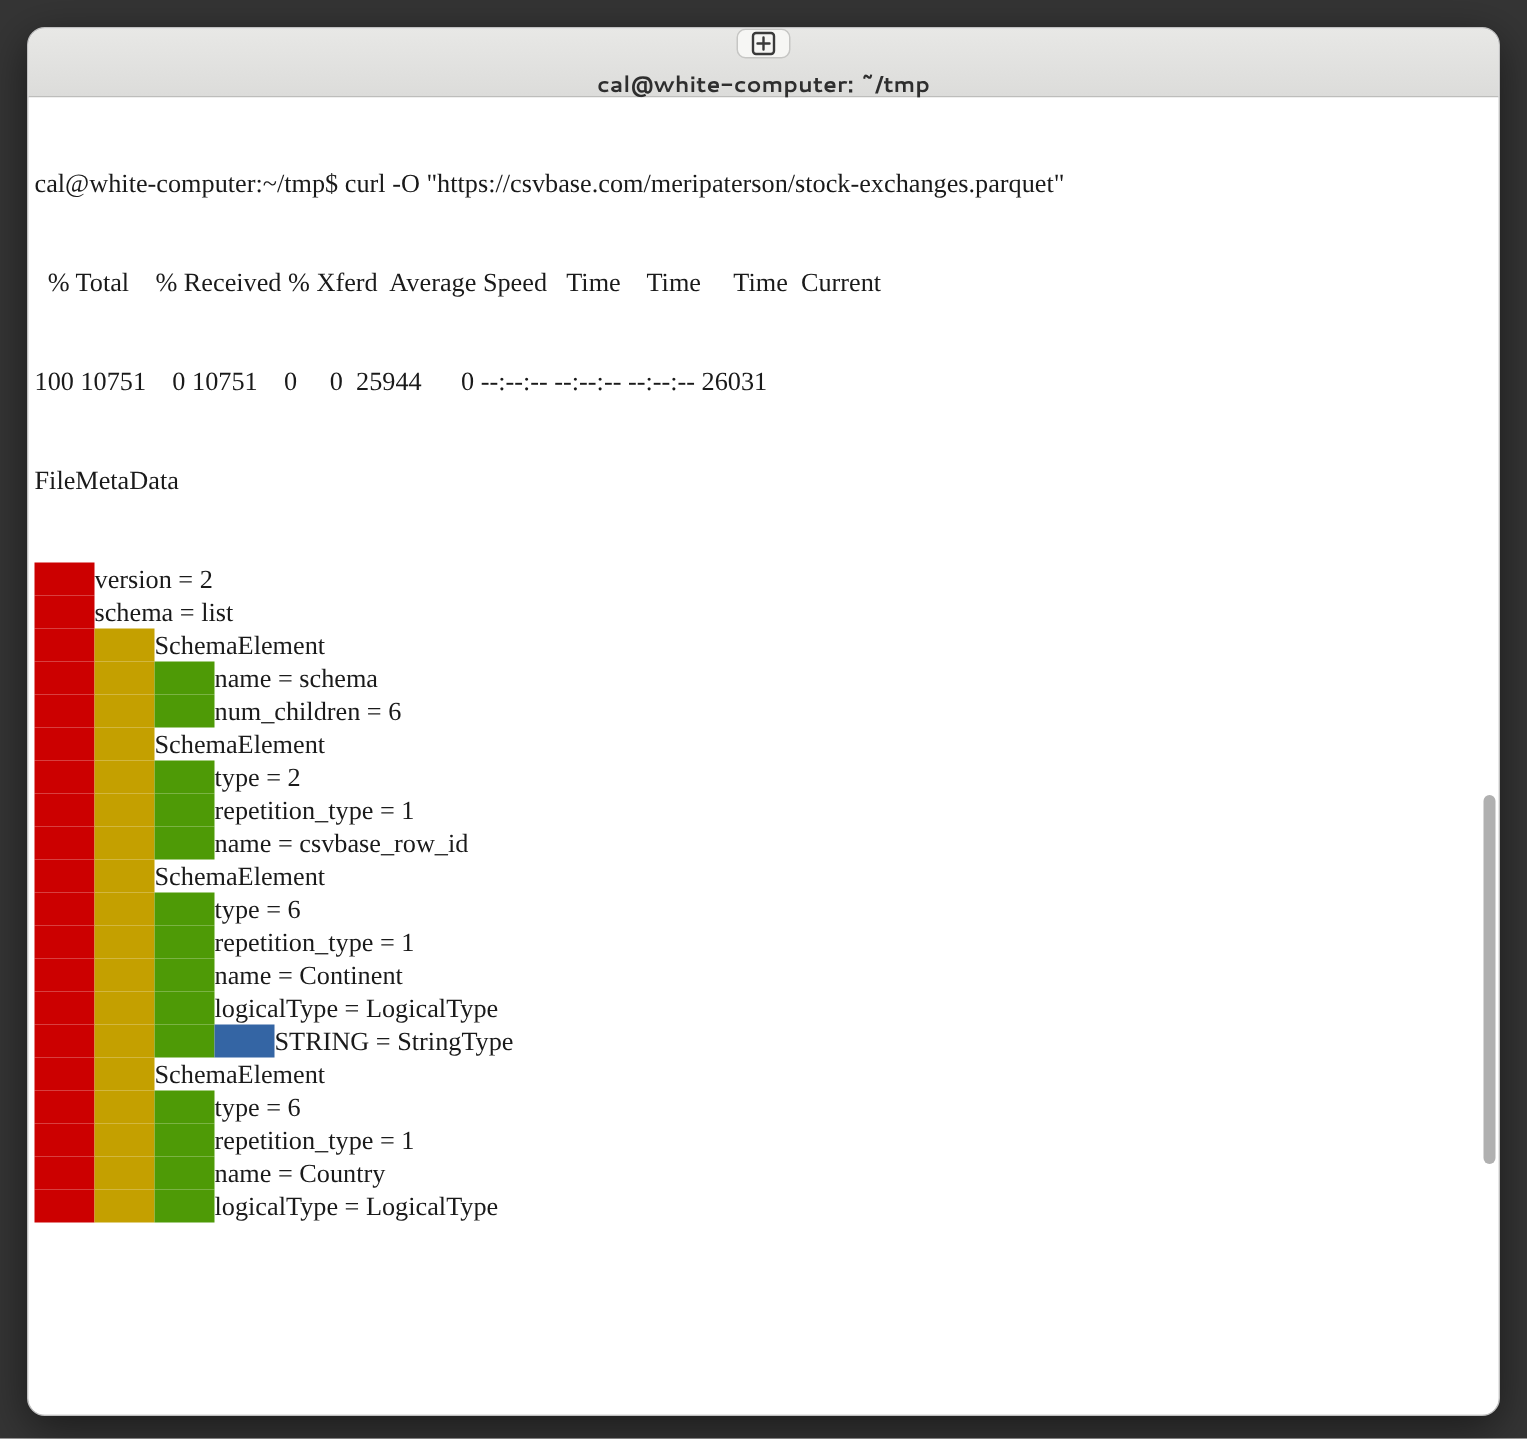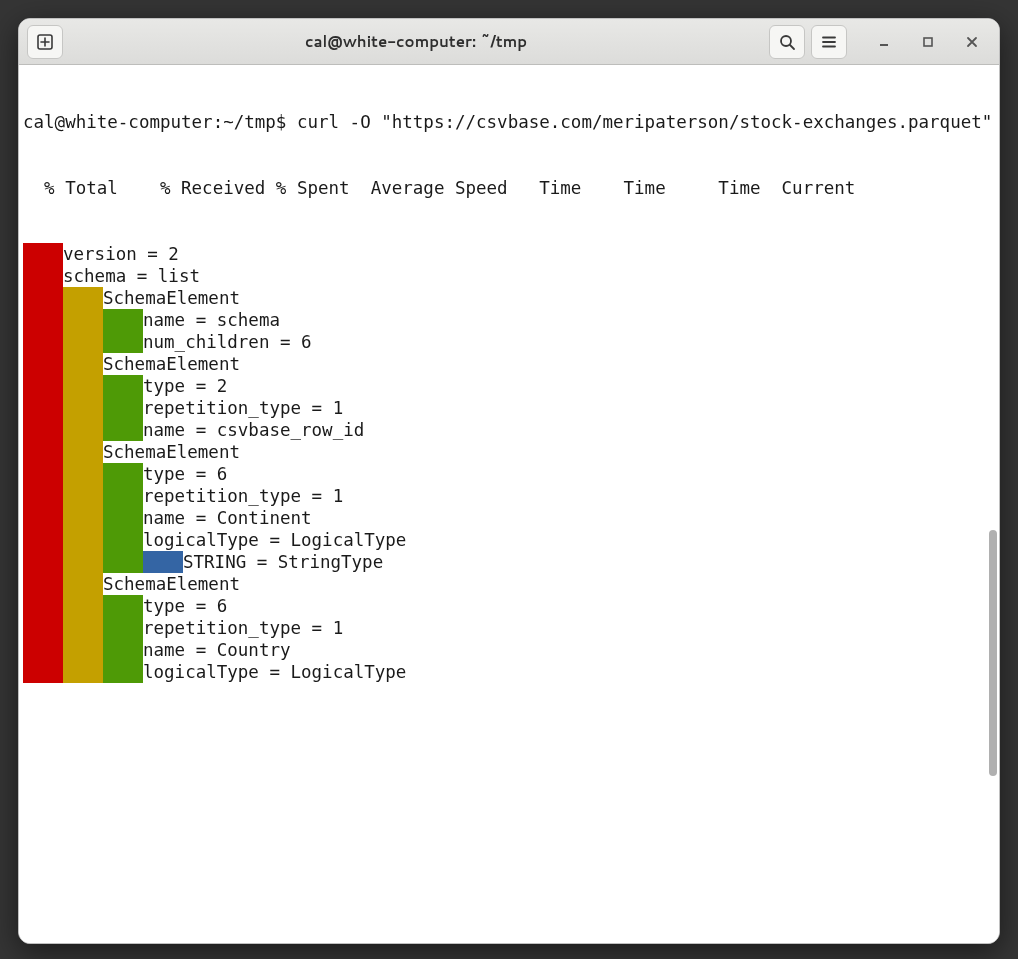--- a/index.html
+++ b/index.html
@@ -28,20 +28,21 @@
   }
   .titlebar {
     height: 46px;
     background: linear-gradient(#e8e8e6, #dcdcda);
     border-bottom: 1px solid #bdbdbb;
     display: flex;
     align-items: center;
     padding: 0 8px;
     gap: 6px;
     flex-shrink: 0;
+    flex-direction: column;
   }
   .tb-btn {
     width: 36px;
     height: 34px;
     border: 1px solid #c6c6c4;
     border-radius: 6px;
     background: #f6f6f4;
     display: flex;
     align-items: center;
     justify-content: center;
@@ -82,21 +83,21 @@
   }
   .seg {
     display: inline-block;
     height: 22px;
     flex-shrink: 0;
   }
   .red    { background: #cc0000; width: 40px; }
   .yellow { background: #c4a000; width: 40px; }
   .green  { background: #4e9a06; width: 40px; }
   .blue   { background: #3465a4; width: 40px; }
-  .txt { padding-left: 0; }
+  .txt { padding-left: 0; font-family: Liberation Serif, serif; }
   .scrollbar {
     position: absolute;
     right: 0;
     top: 46px;
     bottom: 0;
     width: 12px;
   }
   .thumb {
     position: absolute;
     right: 2px;
@@ -142,20 +143,22 @@
     </div>
     <div class="tb-winbtn">
       <svg width="14" height="14" viewBox="0 0 14 14">
         <path d="M3 3l8 8M11 3l-8 8" stroke="#555" stroke-width="1.8" stroke-linecap="round"></path>
       </svg>
     </div>
   </div>
 
   <div class="terminal">
     <div class="line"><span class="txt">cal@white-computer:~/tmp$ curl -O "https://csvbase.com/meripaterson/stock-exchanges.parquet"</span></div>
-    <div class="line"><span class="txt">  % Total    % Received % Spent  Average Speed   Time    Time     Time  Current</span></div>
+    <div class="line"><span class="txt">  % Total    % Received % Xferd  Average Speed   Time    Time     Time  Current</span></div>
+    <div class="line"><span class="txt">100 10751    0 10751    0     0  25944      0 --:--:-- --:--:-- --:--:-- 26031</span></div>
+    <div class="line"><span class="txt">FileMetaData</span></div>
     <div id="tree-lines"><div class="line"><span class="seg red"></span><span class="txt">version = 2</span></div><div class="line"><span class="seg red"></span><span class="txt">schema = list</span></div><div class="line"><span class="seg red"></span><span class="seg yellow"></span><span class="txt">SchemaElement</span></div><div class="line"><span class="seg red"></span><span class="seg yellow"></span><span class="seg green"></span><span class="txt">name = schema</span></div><div class="line"><span class="seg red"></span><span class="seg yellow"></span><span class="seg green"></span><span class="txt">num_children = 6</span></div><div class="line"><span class="seg red"></span><span class="seg yellow"></span><span class="txt">SchemaElement</span></div><div class="line"><span class="seg red"></span><span class="seg yellow"></span><span class="seg green"></span><span class="txt">type = 2</span></div><div class="line"><span class="seg red"></span><span class="seg yellow"></span><span class="seg green"></span><span class="txt">repetition_type = 1</span></div><div class="line"><span class="seg red"></span><span class="seg yellow"></span><span class="seg green"></span><span class="txt">name = csvbase_row_id</span></div><div class="line"><span class="seg red"></span><span class="seg yellow"></span><span class="txt">SchemaElement</span></div><div class="line"><span class="seg red"></span><span class="seg yellow"></span><span class="seg green"></span><span class="txt">type = 6</span></div><div class="line"><span class="seg red"></span><span class="seg yellow"></span><span class="seg green"></span><span class="txt">repetition_type = 1</span></div><div class="line"><span class="seg red"></span><span class="seg yellow"></span><span class="seg green"></span><span class="txt">name = Continent</span></div><div class="line"><span class="seg red"></span><span class="seg yellow"></span><span class="seg green"></span><span class="txt">logicalType = LogicalType</span></div><div class="line"><span class="seg red"></span><span class="seg yellow"></span><span class="seg green"></span><span class="seg blue"></span><span class="txt">STRING = StringType</span></div><div class="line"><span class="seg red"></span><span class="seg yellow"></span><span class="txt">SchemaElement</span></div><div class="line"><span class="seg red"></span><span class="seg yellow"></span><span class="seg green"></span><span class="txt">type = 6</span></div><div class="line"><span class="seg red"></span><span class="seg yellow"></span><span class="seg green"></span><span class="txt">repetition_type = 1</span></div><div class="line"><span class="seg red"></span><span class="seg yellow"></span><span class="seg green"></span><span class="txt">name = Country</span></div><div class="line"><span class="seg red"></span><span class="seg yellow"></span><span class="seg green"></span><span class="txt">logicalType = LogicalType</span></div></div>
   </div>
 
   <div class="scrollbar">
     <div class="thumb" style="top: 53%; height: 28%;"></div>
   </div>
 </div>
 
 </body></html>

